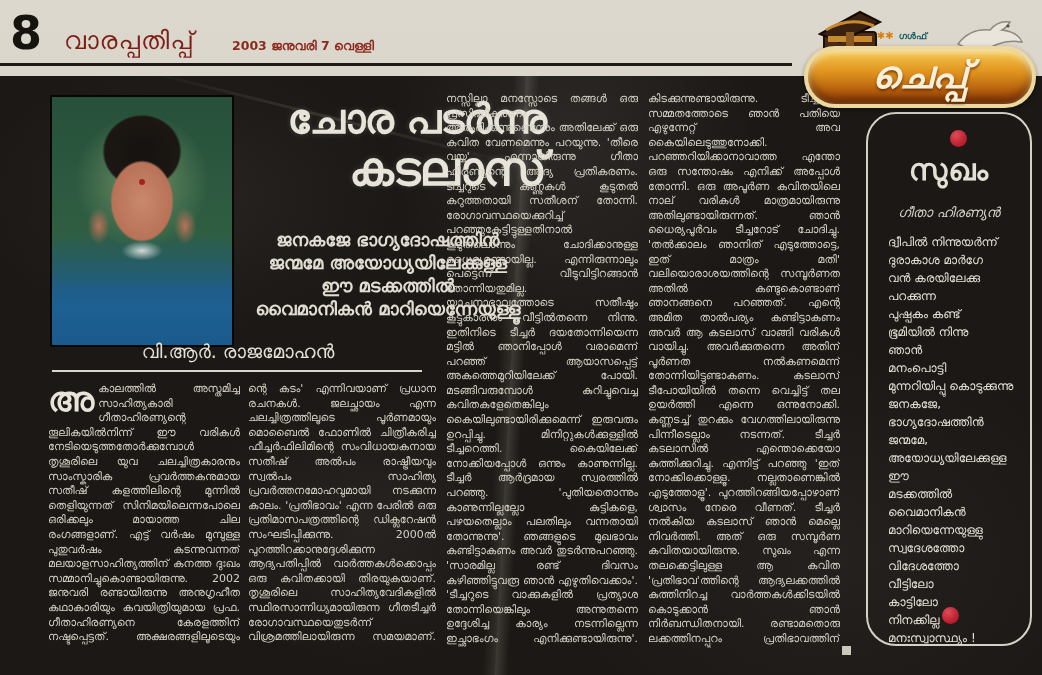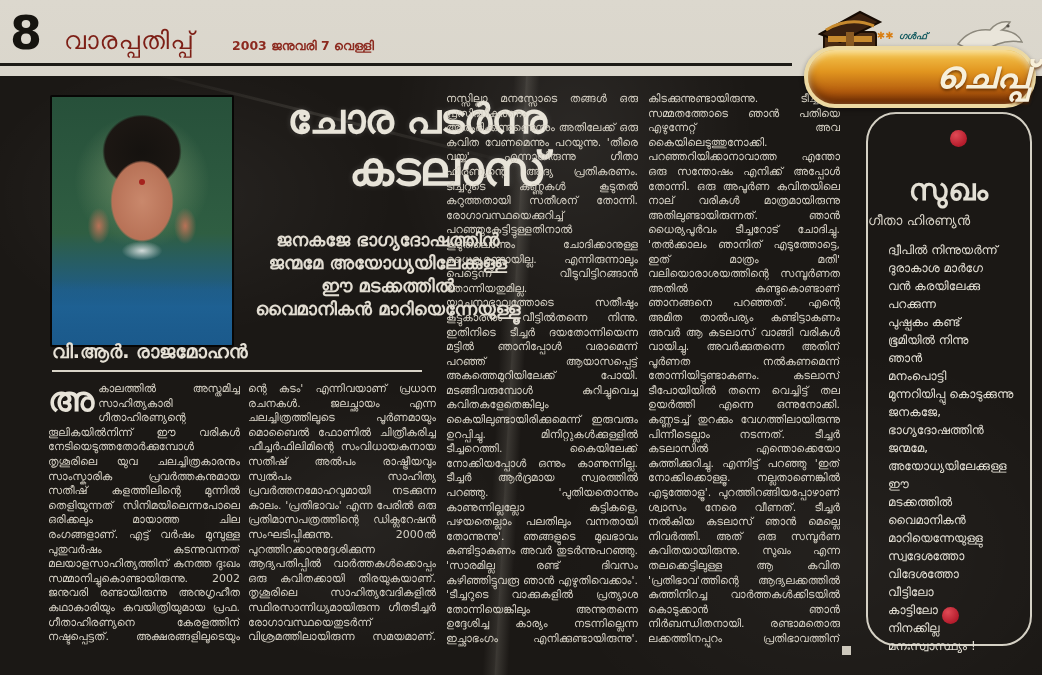--- a/index.html
+++ b/index.html
@@ -10,30 +10,30 @@
 
   
   .header { position:absolute; top:0; left:0; right:0; height:76px; }
   .page-number { position:absolute; left:10px; top:10px; font-size:46px; font-weight:800; color:#16140f; line-height:1; }
   .masthead { position:absolute; left:64px; top:26px; font-size:25px; font-weight:400; color:#7d1f16; letter-spacing:1px; }
   .date-line { position:absolute; left:232px; top:38px; font-size:12.5px; font-weight:700; color:#8c2a1f; }
   .header-rule { position:absolute; left:0; top:63px; width:792px; height:3px; background:#1d1b17; }
 
   
   .brand { position:absolute; top:24px; right:112px; text-align:right; z-index:6; }
-  .brand-prefix { font-size:9px; font-weight:700; color:#11595e; display:inline-block; margin-right:3px;font-style:italic; }
+  .brand-prefix { font-size:9px; font-weight:700; color:#11595e; display:inline-block; margin-right:3px; }
   .brand-name { font-size:20px; font-weight:800; color:#0f5a60; letter-spacing:0.5px; }
   .brand-stars { color:#d97e12; font-size:10px; }
   .bird { position:absolute; top:14px; right:18px; z-index:6; }
   .chest { position:absolute; top:2px; right:152px; z-index:6; }
   .capsule { position:absolute; top:46px; right:6px; width:232px; height:62px; z-index:7;
              border-radius:34px; border:4px solid #ecd9a2;
              background:linear-gradient(180deg,#f6c851 0%, #e1951f 40%, #b35b0d 78%, #8f3f06 100%);
              box-shadow:inset 0 3px 6px rgba(255,245,210,.7), inset 0 -6px 10px rgba(60,20,0,.55), 0 2px 5px rgba(0,0,0,.4);
-             display:flex; align-items:center; justify-content:flex-end; }
+             display:flex; align-items:center; justify-content:center; }
   .capsule-text { font-size:38px; font-weight:800; color:#f7efda; font-style:italic;
                   text-shadow:0 2px 3px rgba(90,40,0,.8); transform:translateY(-2px); }
 
   
   .content { position:absolute; top:76px; left:0; right:0; bottom:0;
              background:
                radial-gradient(ellipse 300px 200px at 18% 20%, rgba(255,255,255,.05), transparent 70%),
                radial-gradient(ellipse 260px 320px at 55% 10%, rgba(255,255,255,.07), transparent 70%),
                radial-gradient(ellipse 400px 300px at 80% 80%, rgba(255,255,255,.04), transparent 70%),
                radial-gradient(ellipse 240px 200px at 35% 75%, rgba(255,255,255,.05), transparent 70%),
@@ -61,43 +61,43 @@
                  background:linear-gradient(180deg, rgba(32,95,140,.0), rgba(30,98,150,.85) 40%, #1b5a8c);
                  border-radius:0 0 2px 2px; }
 
   
   .headline { position:absolute; left:260px; top:22px; width:286px; text-align:right; color:#e8e4d9;
               text-shadow:0 0 6px rgba(255,255,255,.15); }
   .headline-l1 { font-size:41px; font-weight:800; line-height:1.05; letter-spacing:-1px; white-space:nowrap; }
   .headline-l2 { font-size:47px; font-weight:800; line-height:1.0; letter-spacing:-1px; margin-top:4px; white-space:nowrap; }
   .standfirst { position:absolute; left:240px; top:152px; width:296px; text-align:center;
                 font-size:18px; font-weight:700; line-height:23px; color:#e2ddd2; white-space:pre-line; }
-  .byline { position:absolute; left:52px; top:264px; width:372px; 
-            font-size:19px; font-weight:700; color:#e6e1d6; }
+  .byline { position:absolute; left:52px; top:264px; width:372px; text-align:center;
+            font-size:19px; font-weight:400; color:#e6e1d6; }
   .byline-rule { position:absolute; left:52px; top:294px; width:370px; height:2px; background:#d9d4c8; }
 
   
   .col { position:absolute; font-size:11px; line-height:14.6px; text-align:justify;
          color:#d6d1c5; overflow:hidden; word-break:break-word; }
   .col1 { left:48px;  top:306px; width:192px; height:264px; }
   .col2 { left:248px; top:306px; width:188px; height:264px; }
   .col3 { left:446px; top:16px;  width:192px; height:556px; }
   .col4 { left:648px; top:16px;  width:192px; height:556px; }
   .drop-cap { float:left; font-size:34px; line-height:30px; font-weight:800; padding:2px 4px 0 0; color:#e8e4d9; }
   .end-marker { position:absolute; left:842px; top:570px; width:9px; height:9px; background:#cdc8bc; }
 
   
   .sidebar { position:absolute; left:866px; top:36px; width:166px; height:534px;
              border:2px solid #d5d1c5; border-radius:30px; color:#e4e0d5; }
   .dot { position:absolute; width:17px; height:17px; border-radius:50%;
          background:radial-gradient(circle at 35% 30%, #e04a55, #b51c2c 70%); }
   .dot-top { left:82px; top:16px; }
   .dot-bottom { left:74px; bottom:20px; }
-  .sidebar-title { margin-top:58px; text-align:center; font-size:30px; font-weight:800; letter-spacing:1px; }
-  .sidebar-poet { margin-top:4px; font-size:13.5px; color:#d9d4c8; }
+  .sidebar-title { margin-top:38px; text-align:center; font-size:30px; font-weight:800; letter-spacing:1px; }
+  .sidebar-poet { margin-top:16px; text-align:center; font-size:13.5px; color:#d9d4c8;font-style:italic; }
   .poem { margin:12px 0 16px 20px; font-size:12px; line-height:18px; white-space:pre-line; text-align:left; }
 </style>
 </head>
 <body>
 
 <div class="page">
 
   <div class="header">
     <div class="page-number">8</div>
     <div class="masthead">വാരപ്പതിപ്പ്</div>

